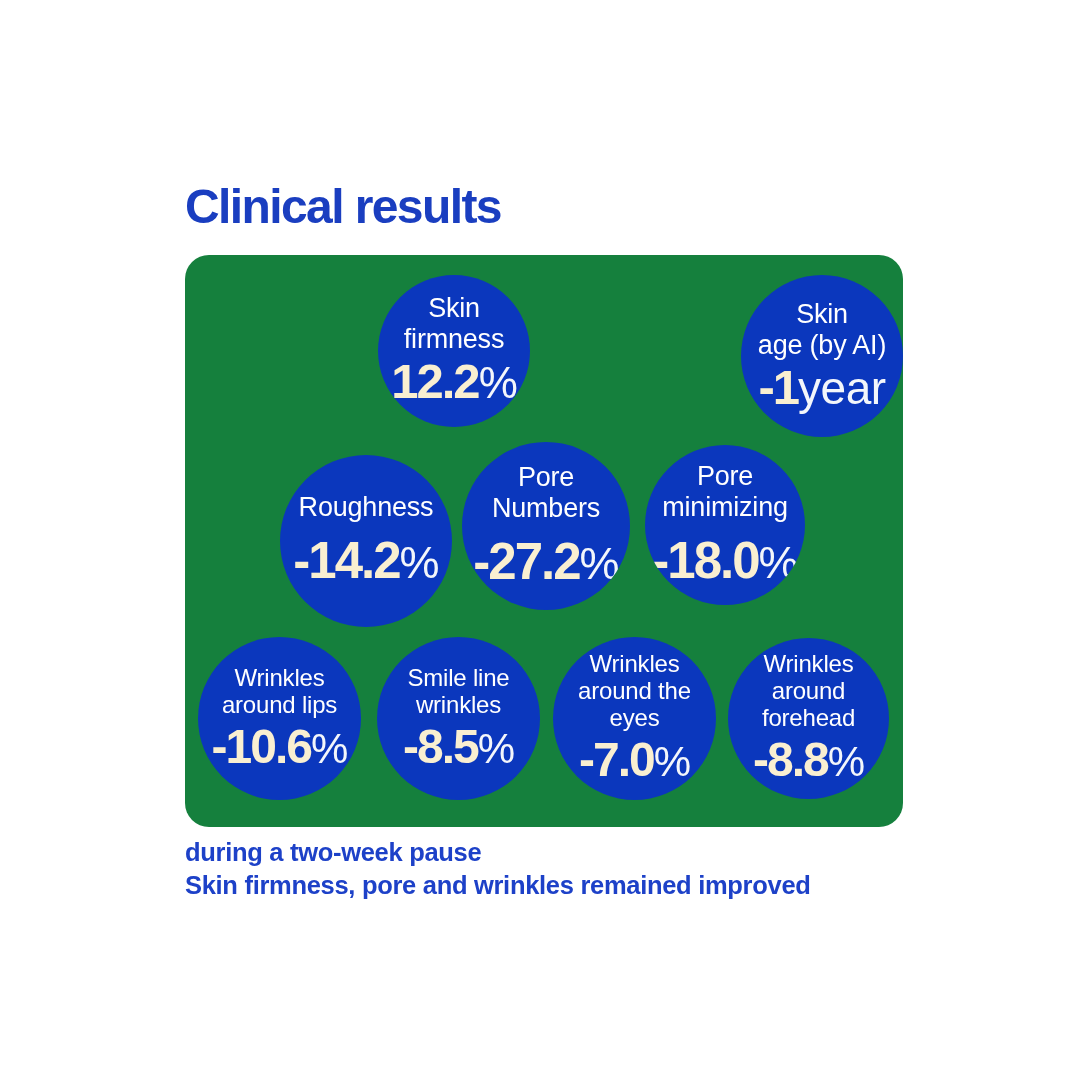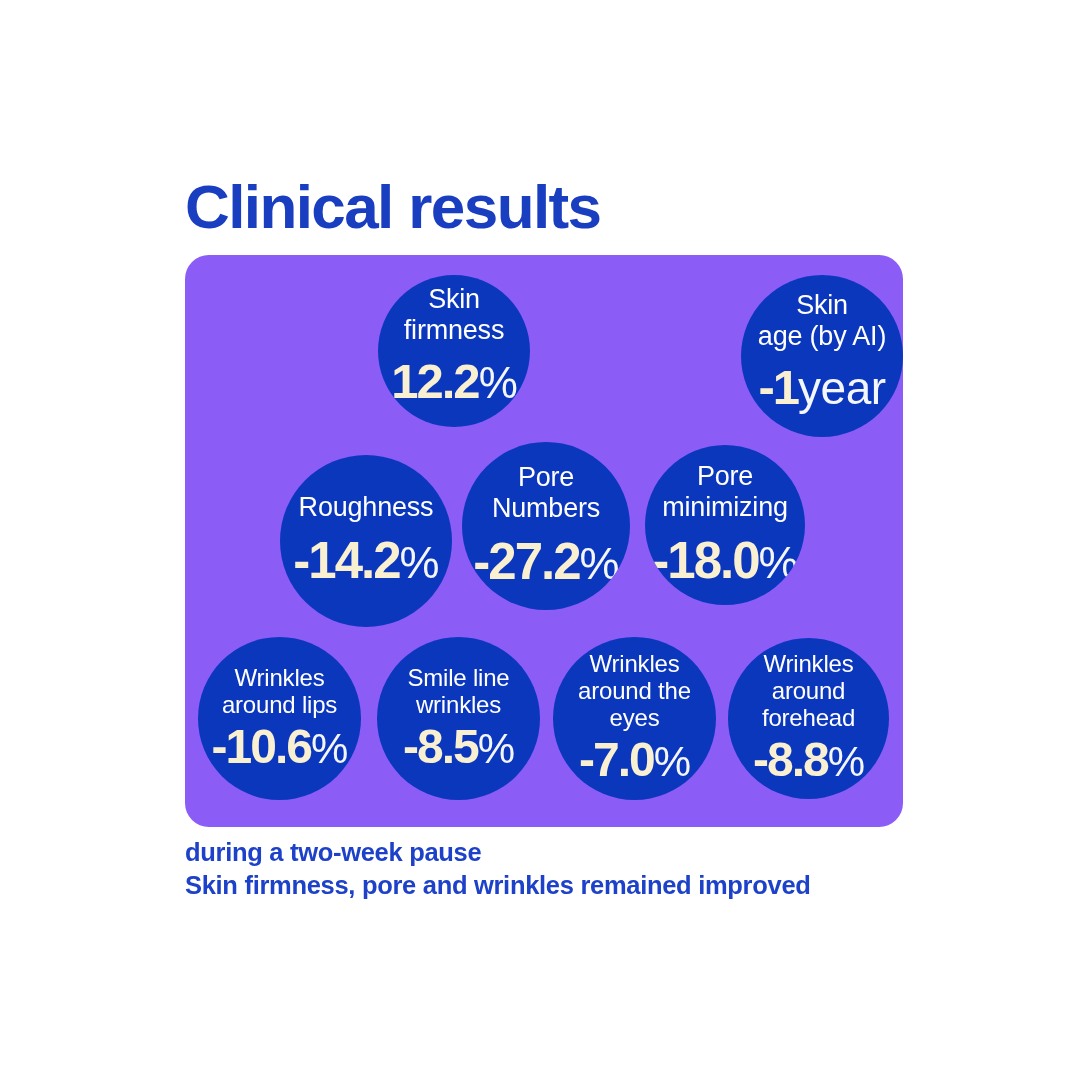--- a/index.html
+++ b/index.html
@@ -20,36 +20,36 @@
     width: 1073px;
     height: 1075px;
     background: #ffffff;
   }
 
   
   #page-title {
     position: absolute;
     left: 185px;
     top: 170px;
-    font-size: 62px;
+    font-size: 48px;
     line-height: 74px;
     font-weight: 700;
     letter-spacing: -1.6px;
     color: #1a3ec0;
     white-space: nowrap;
   }
 
   
   #results-panel {
     position: absolute;
     left: 185px;
     top: 255px;
     width: 718px;
     height: 572px;
-    background: #8b5cf6;
+    background: #15803d;
     border-radius: 24px;
   }
 
   
   .metric-circle {
     position: absolute;
     border-radius: 50%;
     background: #0b37bd;
     display: flex;
     flex-direction: column;
@@ -76,21 +76,21 @@
   }
 
   .metric-value .unit {
     color: #f3f6fb;
     font-weight: 300;
     letter-spacing: -1px;
   }
 
   
   .r1 .metric-label { font-size: 27px; line-height: 31px; }
-  .r1 .metric-value { font-size: 49px; line-height: 70px; margin-top: 0; }
+  .r1 .metric-value { font-size: 49px; line-height: 52px; margin-top: 0; }
   .r1 .metric-value .unit { font-size: 44px; }
 
   
   .r2 .metric-label { font-size: 27px; line-height: 31px; }
   .r2 .metric-value { font-size: 51px; line-height: 54px; margin-top: 11px; }
   .r2 .metric-value .unit { font-size: 45px; }
 
   
   .r3 .metric-label { font-size: 24px; line-height: 27px; }
   .r3 .metric-value { font-size: 48px; line-height: 51px; margin-top: 3px; }

